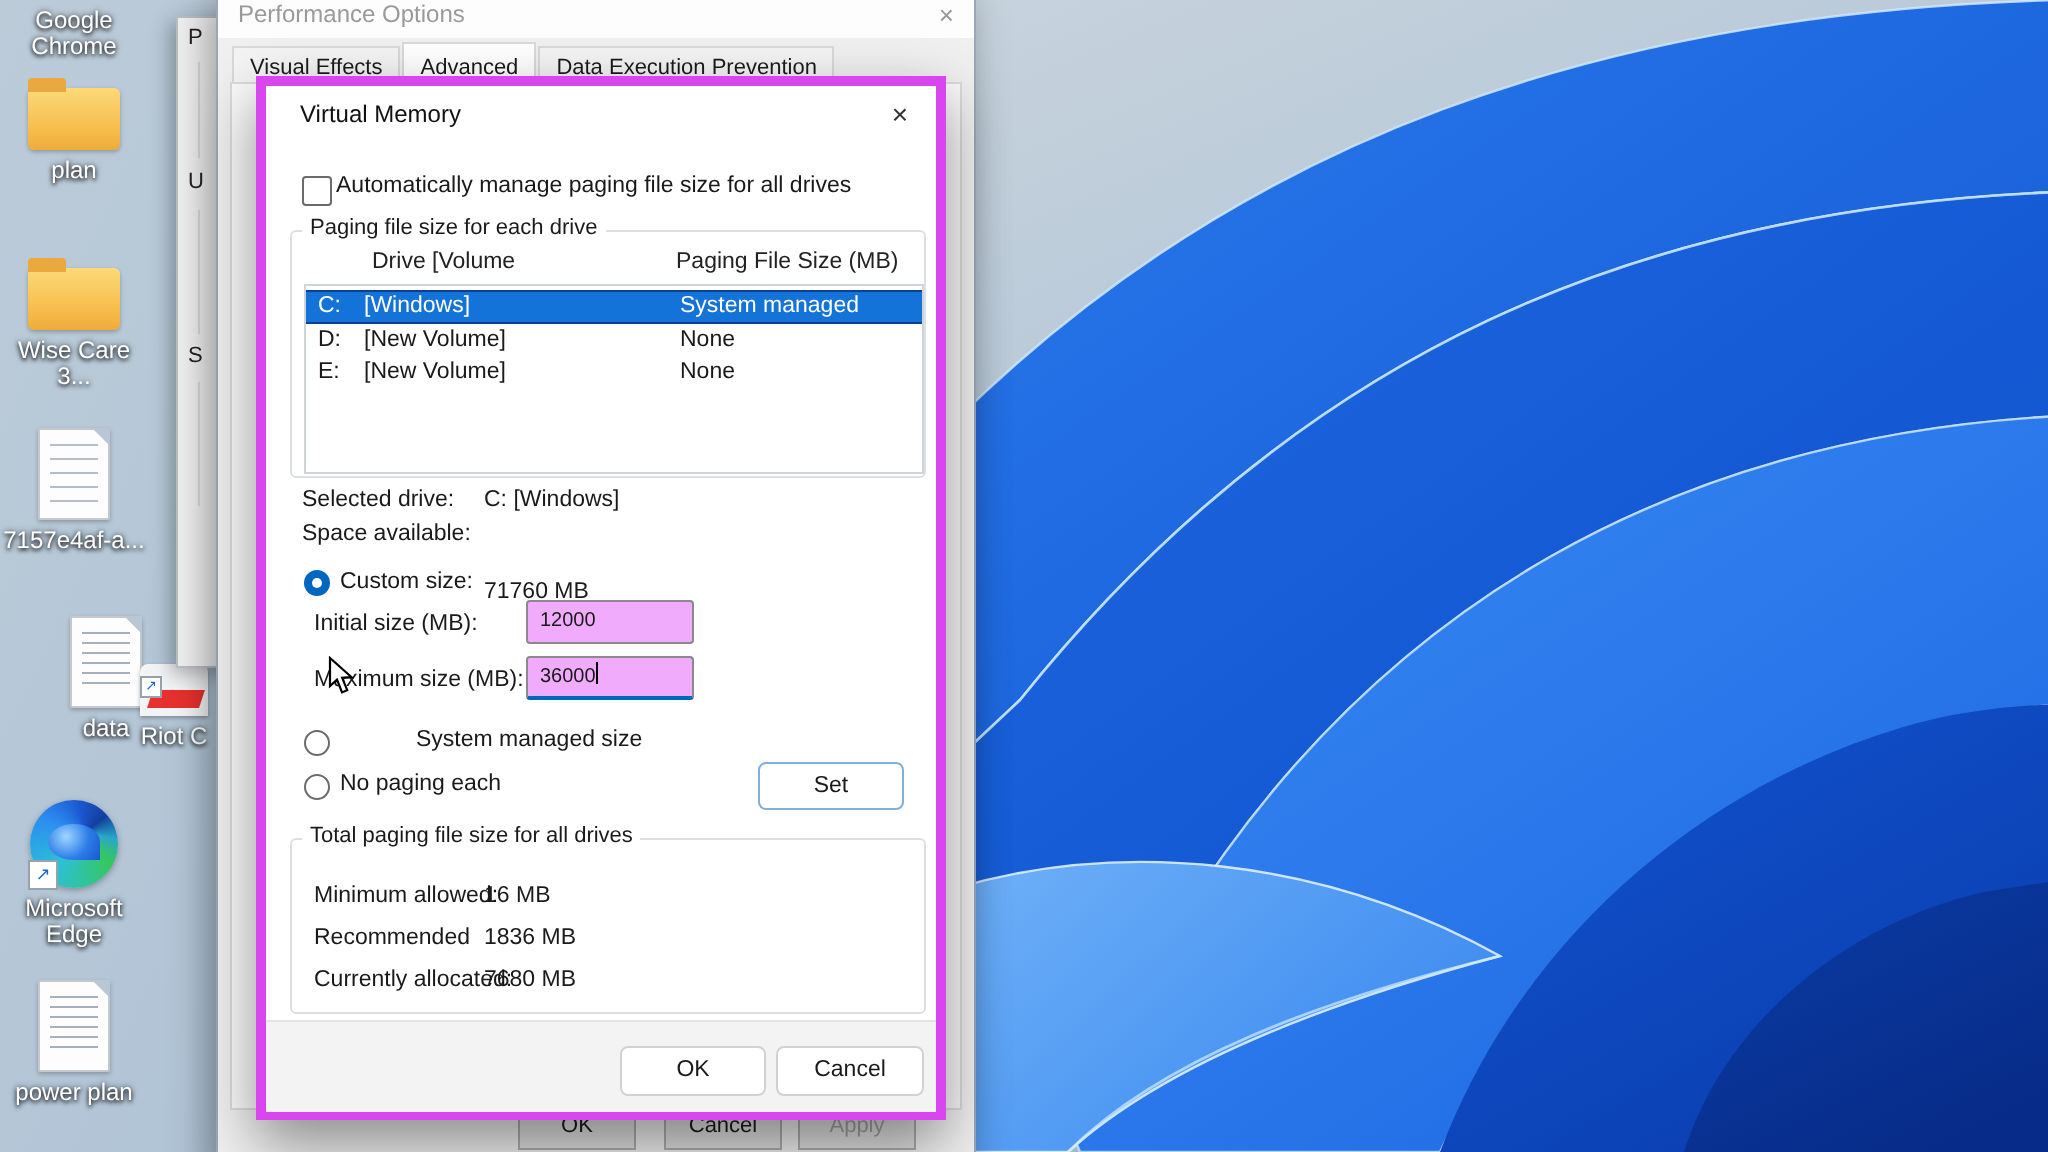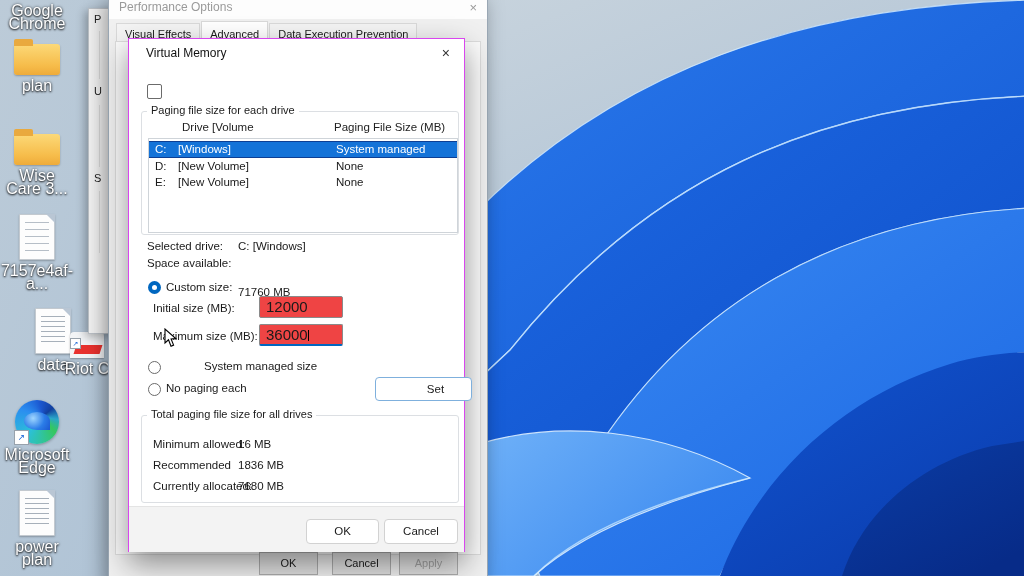--- a/index.html
+++ b/index.html
@@ -5,21 +5,21 @@
   html,body{margin:0;padding:0;}
   body{
     width:1024px;height:576px;overflow:hidden;position:relative;
     font-family:"Liberation Sans","DejaVu Sans",sans-serif;
     background:linear-gradient(115deg,#bccbd8 0%,#aac0d5 45%,#9bb4ce 100%);
   }
   
   .wallpaper{position:absolute;left:470px;top:0;width:554px;height:576px;z-index:0;}
   
   .dicon{position:absolute;width:74px;text-align:center;z-index:1;cursor:default;}
-  .dicon .lbl{margin-top:4px;font-size:16px;line-height:13px;color:#fff;
+  .dicon .lbl{margin-top:4px;font-size:12px;line-height:13px;color:#fff;
     text-shadow:0 1px 2px rgba(0,0,0,.9),0 0 3px rgba(0,0,0,.6);word-wrap:break-word;}
   .folder{width:46px;height:31px;margin:6px auto 0;position:relative;border-radius:3px;
     background:linear-gradient(#fcd978 0%,#f6bc4a 70%,#eeab3a 100%);box-shadow:0 1px 2px rgba(0,0,0,.25);}
   .folder::before{content:"";position:absolute;top:-5px;left:0;width:19px;height:7px;
     background:#e9a93e;border-radius:2px 2px 0 0;}
   .doc{width:34px;height:44px;margin:0 auto;position:relative;background:#fdfdfd;
     border:1px solid #c3c9cf;border-radius:1px;box-shadow:0 1px 2px rgba(0,0,0,.25);}
   .doc .lines{position:absolute;left:5px;right:5px;top:7px;bottom:7px;
     background:repeating-linear-gradient(#a7b0ba 0,#a7b0ba 1px,transparent 1px,transparent 5px);}
   .doc::after{content:"";position:absolute;top:-1px;right:-1px;width:0;height:0;
@@ -51,47 +51,47 @@
   .perfwin .ptitle{font-size:12px;color:#9a9a9a;}
   .perfwin .pclose{font-size:13px;color:#9a9a9a;}
   .ptabs{position:absolute;left:7px;top:28px;display:flex;font-size:11px;color:#1a1a1a;}
   .ptab{padding:4px 8px 14px;border:1px solid #d9d9d9;border-bottom:none;background:#f4f4f4;margin-right:1px;white-space:nowrap;}
   .ptab.active{background:#fff;position:relative;top:-2px;padding-top:6px;}
   .ppage{position:absolute;left:6px;top:46px;right:6px;bottom:30px;background:#fbfbfb;border:1px solid #dcdcdc;}
   .legacy-btn{position:absolute;width:57px;height:21px;background:#e1e1e1;border:1px solid #adadad;
     font-size:11px;color:#1a1a1a;text-align:center;line-height:20px;}
   
   .vmdlg{position:absolute;left:128px;top:38px;width:335px;height:512px;z-index:4;
-    background:#fff;border:1px solid #d946ef;box-shadow:0 12px 28px rgba(0,0,0,.42);
+    background:#fff;border:5px solid #d946ef;box-shadow:0 12px 28px rgba(0,0,0,.42);
     font-size:11.5px;color:#1a1a1a;}
   .vmtitlebar{position:absolute;left:0;top:0;right:0;height:27px;display:flex;align-items:center;
     justify-content:space-between;padding:0 14px 0 17px;box-sizing:border-box;background:#fff;}
   .vmtitle{font-size:12px;color:#111;}
   .vmclose{font-size:14px;color:#333;}
   .abs{position:absolute;}
   .chk{width:13px;height:13px;border:1px solid #6b6b6b;border-radius:2px;background:#fff;}
   .radio{width:13px;height:13px;border-radius:50%;box-sizing:border-box;}
   .radio.off{border:1px solid #6b6b6b;background:#fff;}
   .radio.on{background:#0067c0;}
   .radio.on::after{content:"";display:block;width:5px;height:5px;border-radius:50%;background:#fff;margin:4px auto;}
   .grp{position:absolute;border:1px solid #dcdfe3;border-radius:3px;}
   .glabel{position:absolute;top:-8px;left:5px;background:#fff;padding:0 4px;font-size:11px;color:#1a1a1a;white-space:nowrap;}
   .listbox{position:absolute;left:19px;top:99px;width:308px;height:93px;border:1px solid #cfd4d9;background:#fff;overflow:hidden;}
   .lhead{position:absolute;color:#222;padding-left:29px;}
   .lrow{position:relative;height:16px;line-height:16px;color:#1a1a1a;}
   .lrow span{position:absolute;white-space:nowrap;}
   .lrow .c1{left:6px;} .lrow .c2{left:29px;} .lrow .c3{left:187px;}
   .lrow.sel{background:#1473d8;border-top:1px solid #0d3f94;border-bottom:1px solid #0d3f94;color:#fff;height:15px;line-height:15px;}
-  .field{position:absolute;width:76px;height:20px;border:1px solid #8a8a8a;border-radius:2px;background:#ef4444;
-    font-size:15px;line-height:20px;padding-left:6px;box-sizing:content-box;}
+  .field{position:absolute;width:76px;height:20px;border:1px solid #8a8a8a;border-radius:2px;background:#f0abfc;
+    font-size:10px;line-height:20px;padding-left:6px;box-sizing:content-box;}
   .field.focused{border-bottom:2px solid #0067c0;height:19px;line-height:19px;}
   .caret{display:inline-block;width:1px;height:11px;background:#000;vertical-align:-1px;}
   .w11btn{position:absolute;background:#fff;border:1px solid #d2d2d2;border-radius:4px;
     font-size:11.5px;color:#1a1a1a;text-align:center;}
-  .w11btn.accent-border{border-color:#7fb0dd;padding-left:24px;}
+  .w11btn.accent-border{border-color:#7fb0dd;}
   .vmfooter{position:absolute;left:0;right:0;top:467px;height:45px;background:#f3f3f3;border-top:1px solid #e4e4e4;}
   .cursor{position:absolute;left:164px;top:328px;z-index:9;}
 </style>
 </head>
 <body>
 
 <svg class="wallpaper" viewBox="0 0 554 576" preserveAspectRatio="none">
   <defs>
     <linearGradient id="wbg" x1="0" y1="0" x2="0.4" y2="1">
       <stop offset="0" stop-color="#c7d3dd"></stop>
@@ -209,20 +209,21 @@
   <div class="legacy-btn" style="left:290px;top:557px;color:#a2a2a2;">Apply</div>
 </div>
 
 <div class="vmdlg">
   <div class="vmtitlebar">
     <span class="vmtitle">Virtual Memory</span>
     <span class="vmclose">×</span>
   </div>
 
   <div class="chk abs" style="left:18px;top:45px;"></div>
+  <span class="abs" style="left:35px;top:44px;">Automatically manage paging file size for all drives</span>
 
   <div class="grp" style="left:12px;top:72px;width:316px;height:122px;">
     <span class="glabel">Paging file size for each drive</span>
   </div>
   <span class="lhead abs" style="left:24px;top:82px;">Drive  [Volume</span>
   <span class="lhead abs" style="left:176px;top:82px;">Paging File Size (MB)</span>
 
   <div class="listbox">
     <div class="lrow sel" style="margin-top:2px;">
       <span class="c1">C:</span>

